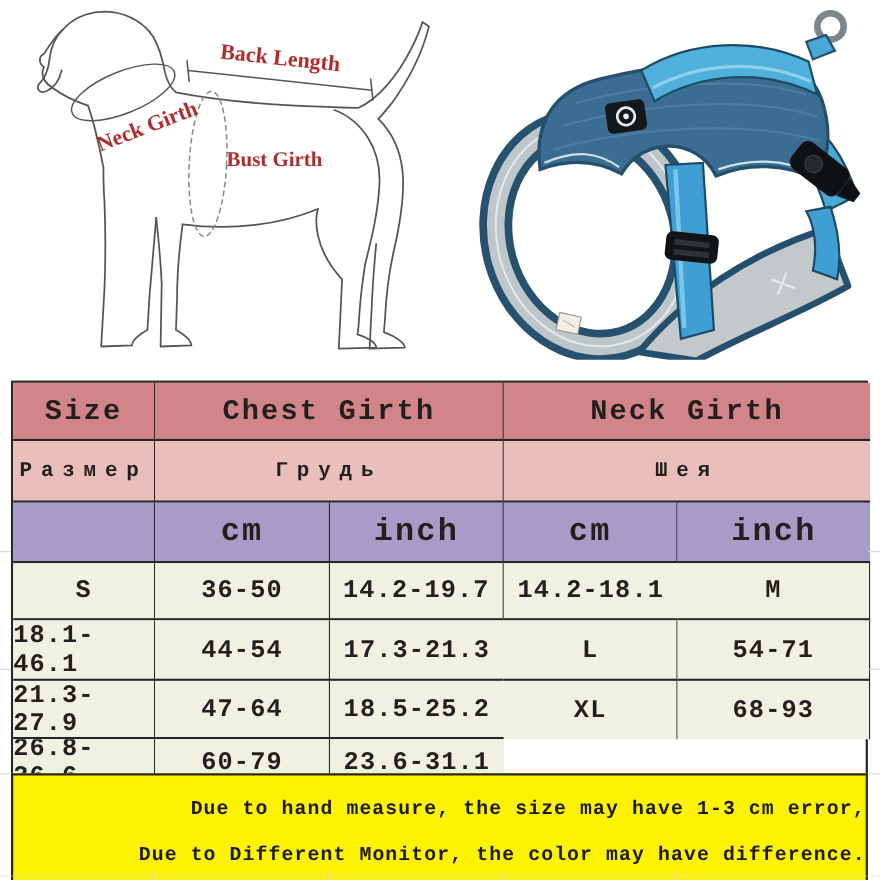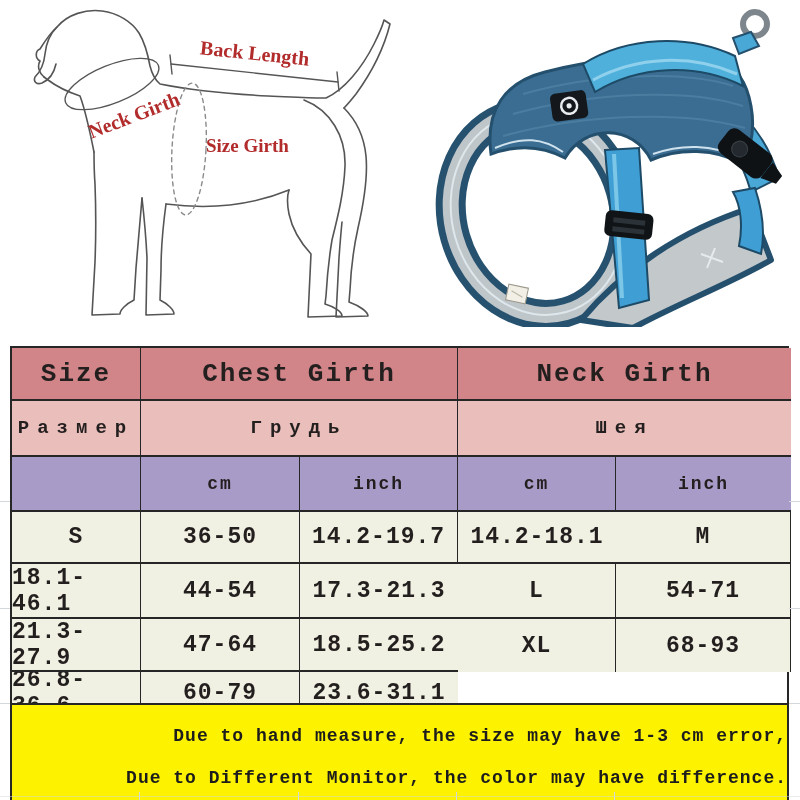--- a/index.html
+++ b/index.html
@@ -21,21 +21,21 @@
               border:2px solid var(--table-border,#262626);box-sizing:border-box;}
   .cell{display:flex;align-items:center;justify-content:center;box-sizing:border-box;
         border-right:1px solid var(--table-border,#262626);
         border-bottom:2px solid var(--table-border,#262626);
         font-weight:700;overflow:hidden;}
   .cell.last-col{border-right:none;}
   .cell.last-row{border-bottom:none;}
   .sp2{grid-column:span 2;}
   .row-head{background:var(--header-rose,#d18589);font-size:26px;letter-spacing:2px;}
   .row-ru{background:var(--row-pink,#e9bebb);font-size:19px;letter-spacing:8px;}
-  .row-unit{background:var(--row-purple,#a89bc7);font-size:18px;letter-spacing:2px;}
+  .row-unit{background:var(--row-purple,#a89bc7);font-size:29px;letter-spacing:2px;}
   .row-data{background:var(--row-cream,#f0f1e2);font-size:23px;letter-spacing:1px;}
 
   
   #notice{position:absolute;left:10px;top:703px;width:779px;height:108px;box-sizing:border-box;
           background:var(--notice-yellow,#fdf200);border:2px solid var(--table-border,#262626);
           display:flex;flex-direction:column;justify-content:space-evenly;align-items:flex-end;}
   .notice-line{font-size:18px;font-weight:700;letter-spacing:1px;color:#1c1c1c;white-space:nowrap;}
 
   
   .grid-art{position:absolute;background:#d3d8dc;}
@@ -78,21 +78,21 @@
 
         <ellipse cx="189" cy="149" rx="17" ry="66" transform="rotate(3 189 149)" stroke-dasharray="4 4" stroke="#8a8a8a" stroke-width="1.4"></ellipse>
 
         <path d="M171,64 L338,82" stroke-width="1.4"></path>
         <path d="M170,55 L172,74" stroke-width="1.4"></path>
         <path d="M337,72 L339,91" stroke-width="1.4"></path>
       </g>
     </svg>
     <div class="diagram-label" id="lbl-back">Back Length</div>
     <div class="diagram-label" id="lbl-neck">Neck Girth</div>
-    <div class="diagram-label" id="lbl-bust">Size Girth</div>
+    <div class="diagram-label" id="lbl-bust">Bust Girth</div>
   </div>
 
   <svg viewBox="0 0 365 325" width="365" height="325" style="position:absolute;left:433px;top:2px;">
 
     <g transform="rotate(-16 105 212)">
       <ellipse cx="105" cy="212" rx="86" ry="102" fill="none" stroke="#27526f" stroke-width="30"></ellipse>
       <ellipse cx="105" cy="212" rx="86" ry="102" fill="none" stroke="#bfc6ca" stroke-width="16"></ellipse>
       <ellipse cx="105" cy="212" rx="86" ry="102" fill="none" stroke="#dde7ec" stroke-width="2"></ellipse>
     </g>
 

